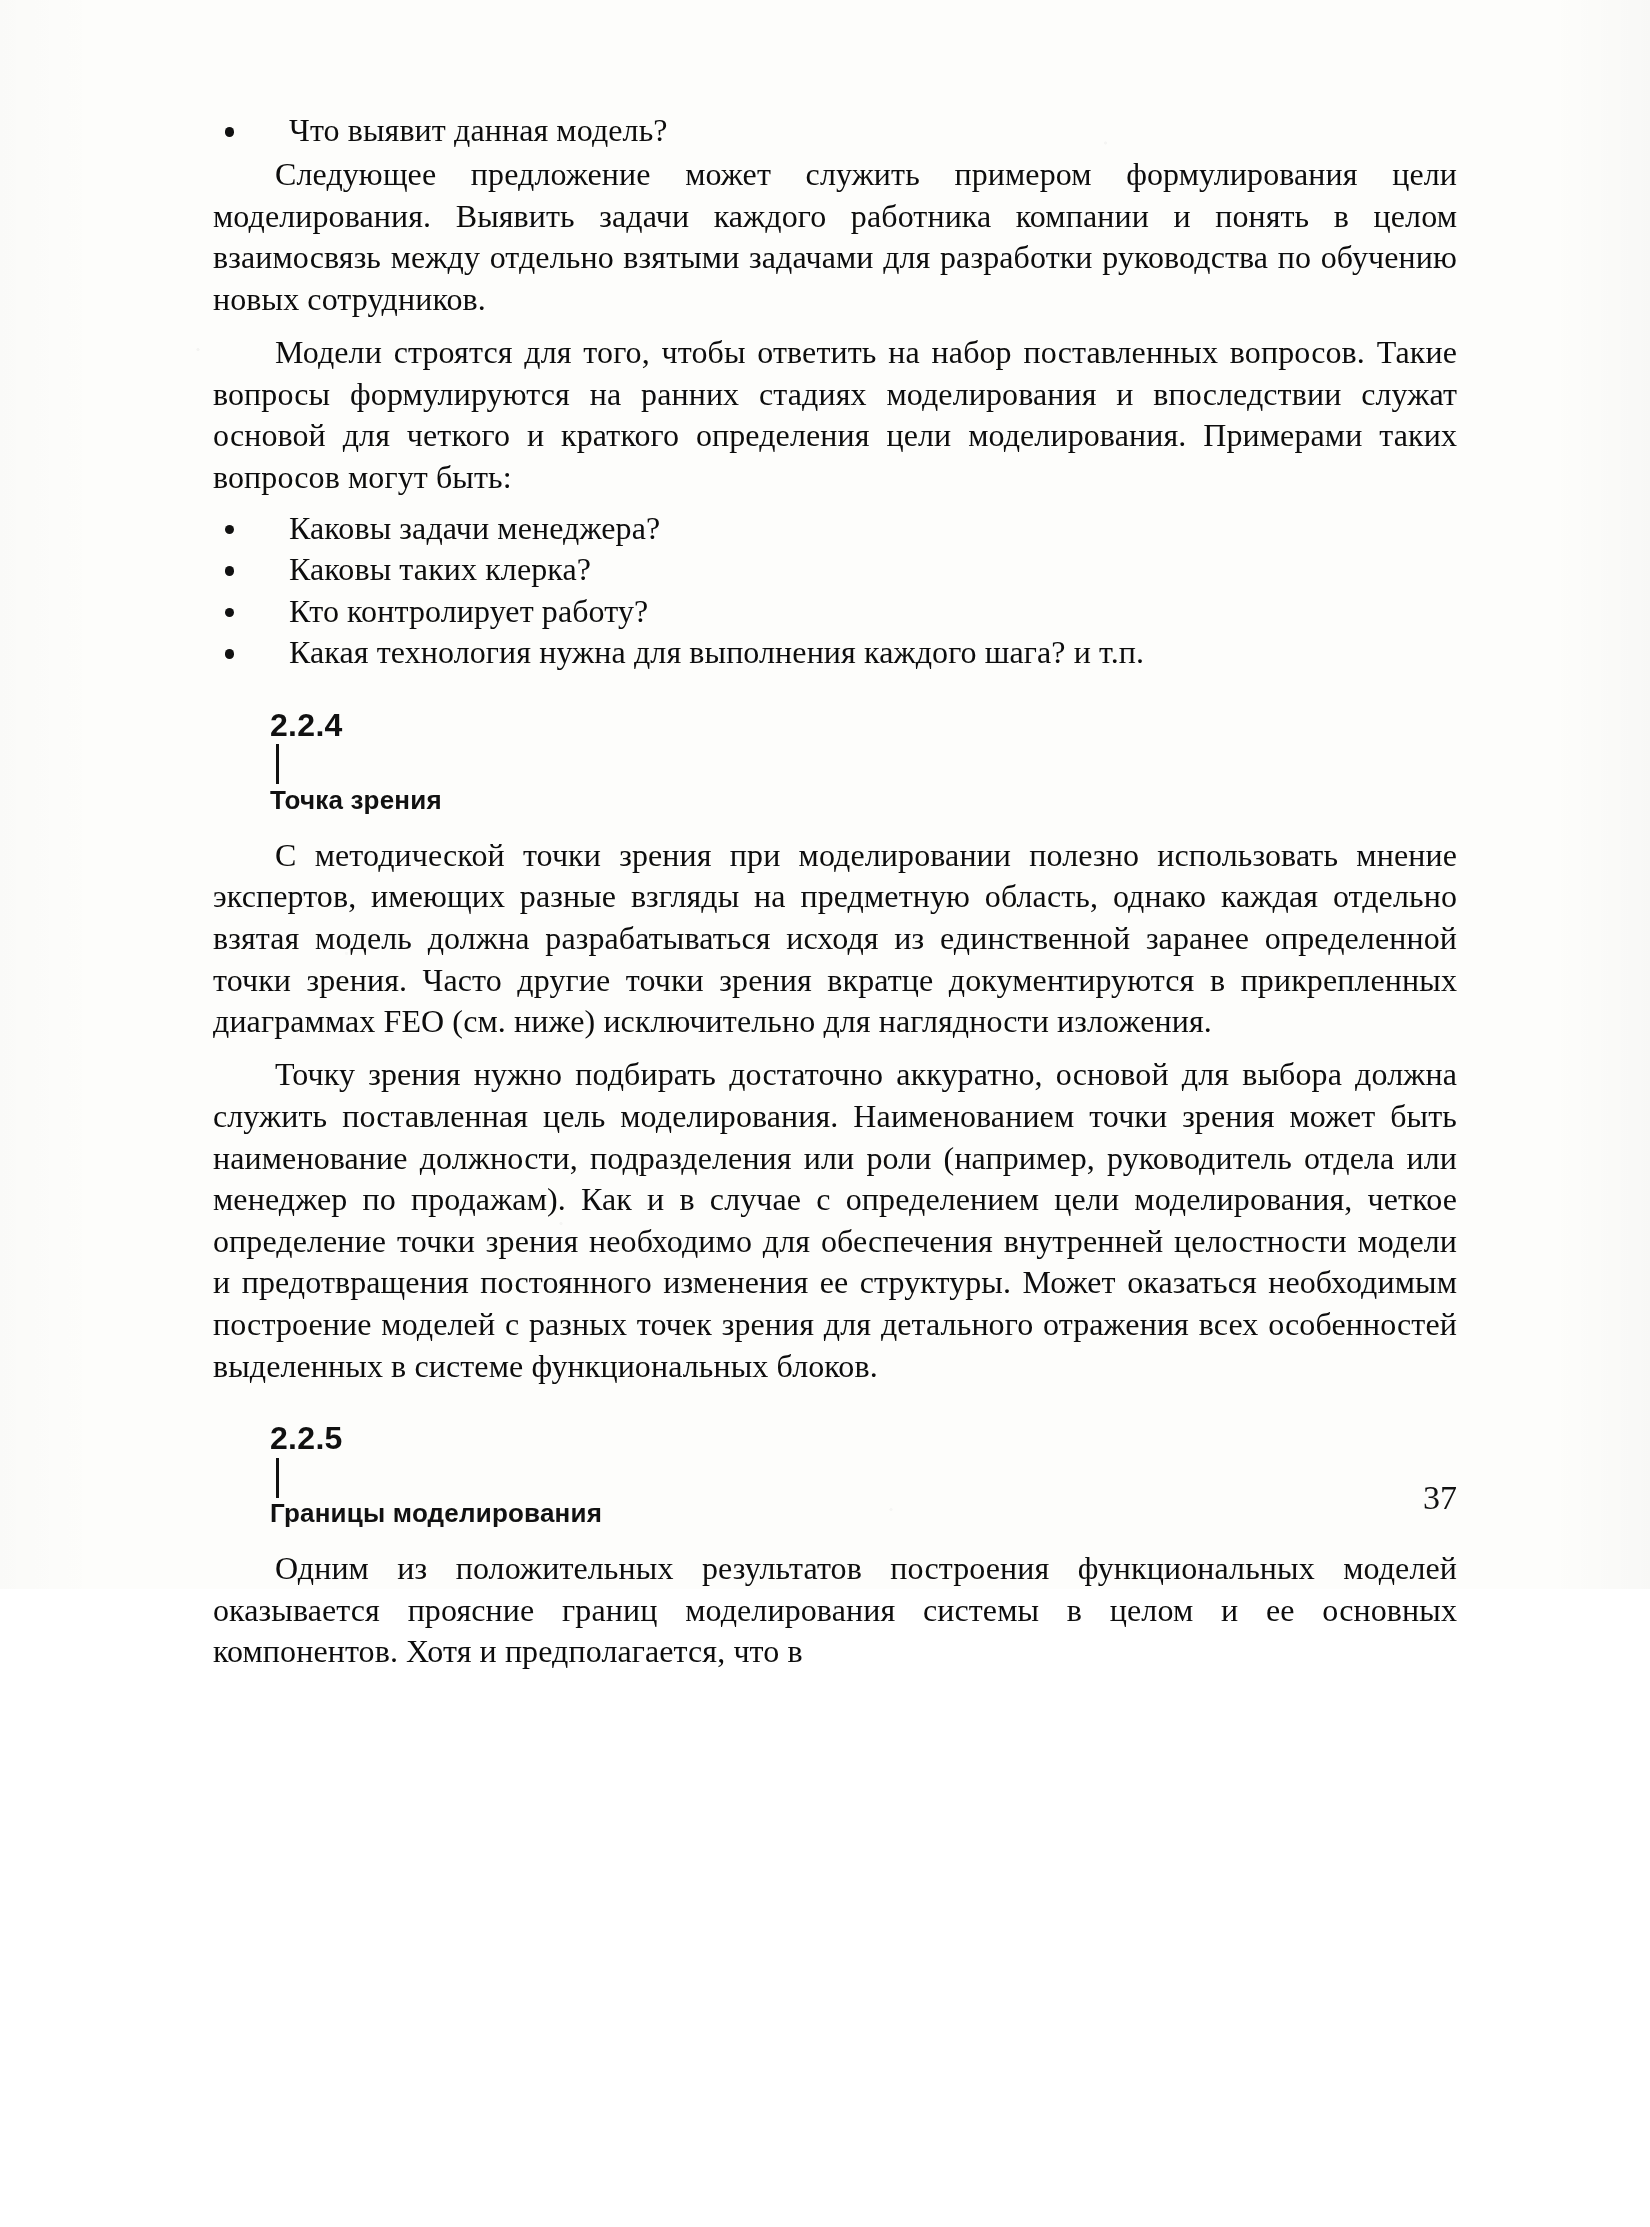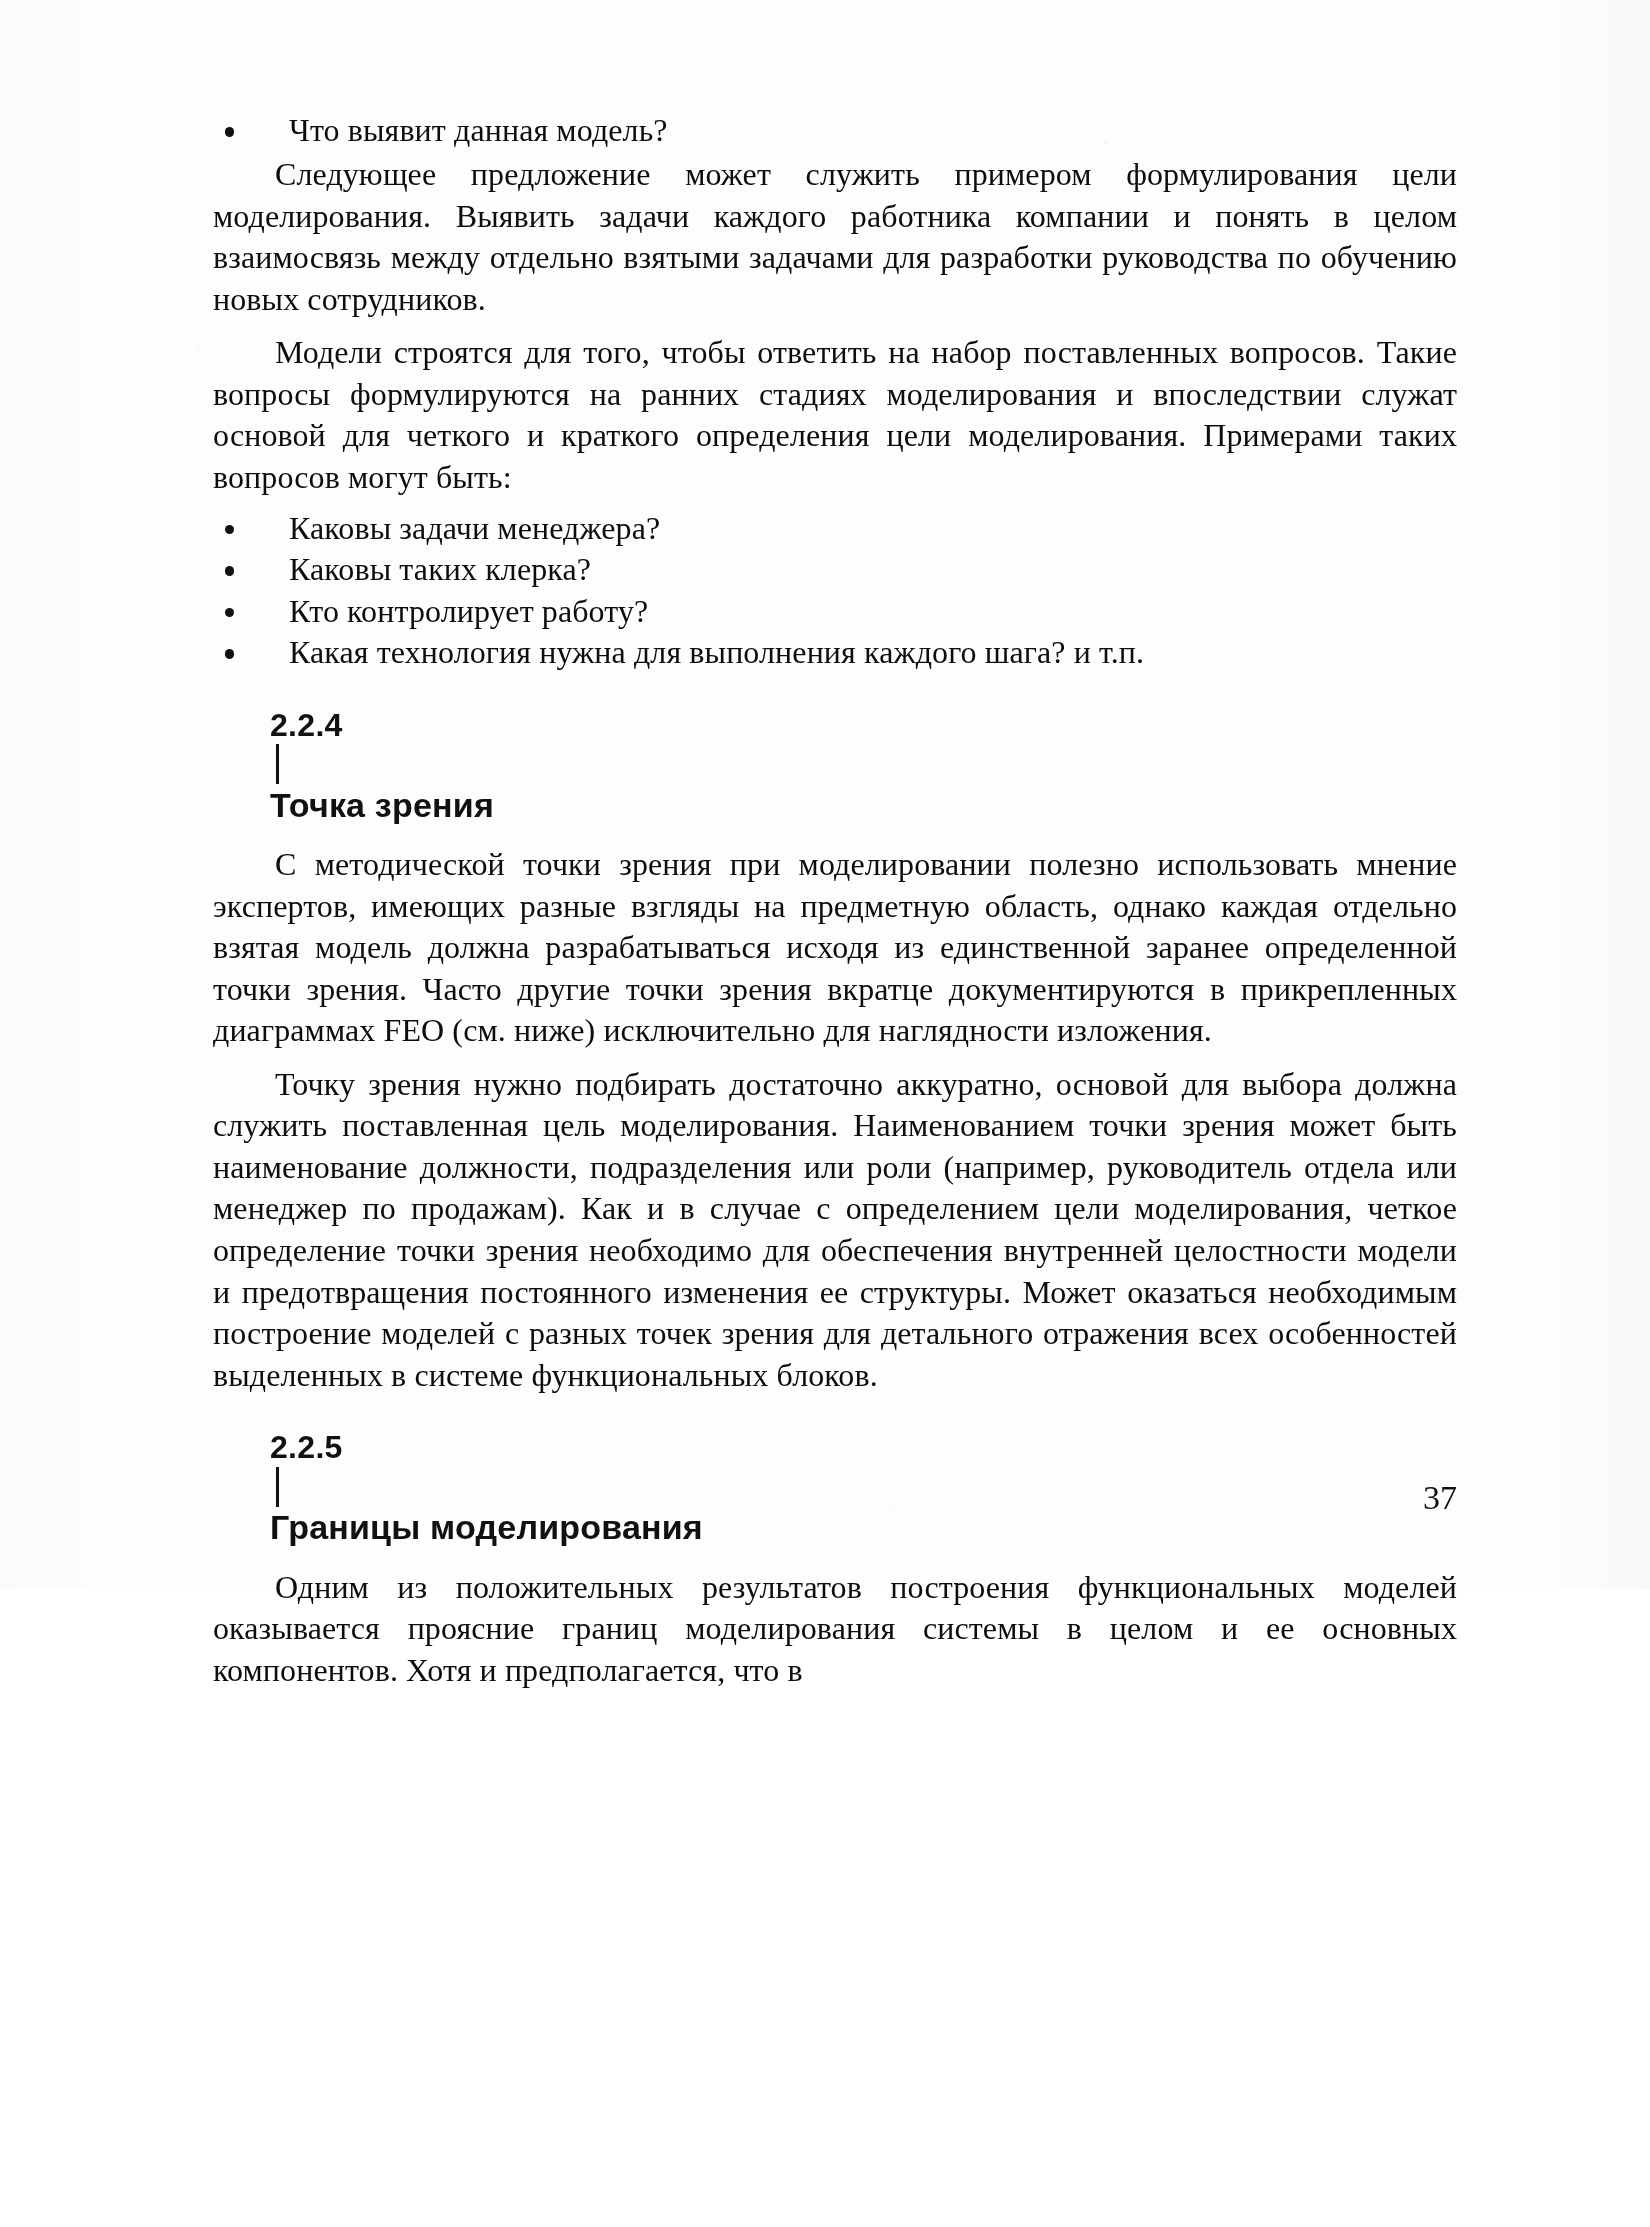--- a/index.html
+++ b/index.html
@@ -98,21 +98,21 @@
   .section-rule {
     width: 2.6px;
     background: #111;
     align-self: stretch;
     margin: 1.3px 22px 1.3px 6.4px;
     min-height: 40px;
   }
   .section-title {
     font-family: "Liberation Sans", sans-serif;
     font-weight: bold;
-    font-size: 34px;
+    font-size: 26px;
     line-height: 1.15;
     color: #111;
     letter-spacing: 0.2px;
   }
 
   .body-block p.jst {
     text-align: justify;
   }
 
   .page-number {

